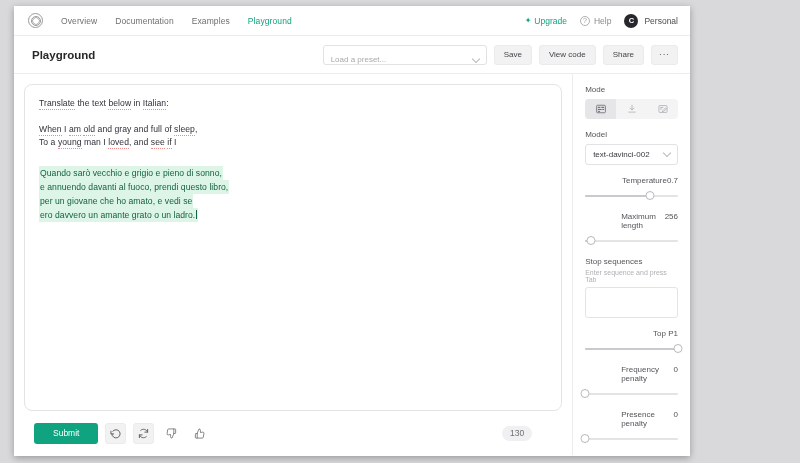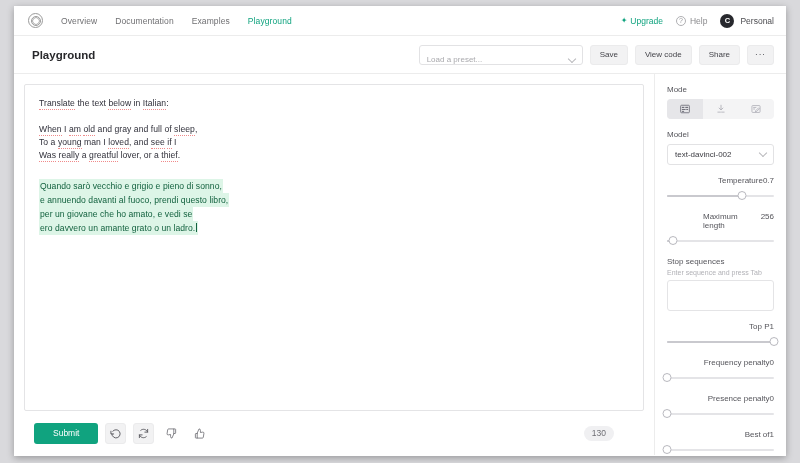--- a/index.html
+++ b/index.html
@@ -5,21 +5,21 @@
   * { box-sizing: border-box; margin: 0; padding: 0; }
   html, body {
     width: 800px; height: 463px;
     background: #d9d9dc;
     font-family: "Liberation Sans", sans-serif;
     overflow: hidden;
   }
   #app {
     position: absolute;
     left: 14px; top: 6px;
-    width: 772px; height: 450px;
+    width: 676px; height: 450px;
     background: #ffffff;
     box-shadow: 0 2px 7px rgba(0,0,0,0.30);
     overflow: hidden;
   }
 
   
   .topnav {
     height: 30px;
     border-bottom: 1px solid #ececec;
     display: flex; align-items: center;
@@ -97,21 +97,21 @@
   }
   .gbtn.dots { padding: 0 7px; letter-spacing: 1px; }
 
   
   .body { display: flex; height: 381px; }
   .left {
     width: 640px; position: relative;
     padding: 10px 10px 0 10px; background: #fff;
   }
   .editor {
-    height: 327px; border: 1px solid #e4e4e6; border-radius: 2px;
+    height: 327px; border: 1px solid #e4e4e6; border-radius: 8px;
     padding: 12px 14px; overflow: hidden; position: relative;
     cursor: text;
   }
   .line {
     font-size: 8.6px; color: #30303a; line-height: 13px;
     white-space: pre; letter-spacing: .05px;
   }
   .spell {
     border-bottom: 1.6px dotted #f08a8a;
     padding-bottom: .5px;
@@ -246,21 +246,20 @@
 
   <div class="body">
 
     <div class="left">
       <div class="editor">
         <div id="prompt">
             <div class="line"><span class="spell">Translate</span><span> the text </span><span class="spell">below</span><span> in </span><span class="spell">Italian</span><span>:</span></div>
             <div class="blank"></div>
             <div class="line"><span class="spell">When</span><span> I </span><span class="spell">am</span><span> </span><span class="spell">old</span><span> and gray and full of </span><span class="spell">sleep</span><span>,</span></div>
             <div class="line"><span>To a </span><span class="spell">young</span><span> man I </span><span class="spell">loved</span><span>, and </span><span class="spell">see</span><span> </span><span class="spell">if</span><span> I</span></div>
-            <div class="line"><span class="spell">Was</span><span> </span><span class="spell">really</span><span> a </span><span class="spell">greatful</span><span> lover, or a </span><span class="spell">thief</span><span>.</span></div>
           </div>
         <div class="out" id="completion">
             <div class="outline">Quando sarò vecchio e grigio e pieno di sonno,</div>
             <div class="outline">e annuendo davanti al fuoco, prendi questo libro,</div>
             <div class="outline">per un giovane che ho amato, e vedi se</div>
             <div class="outline">ero davvero un amante grato o un ladro.<span class="caret"></span></div>
           </div>
       </div>
       <div class="bottombar">
         <div class="submit">Submit</div>

